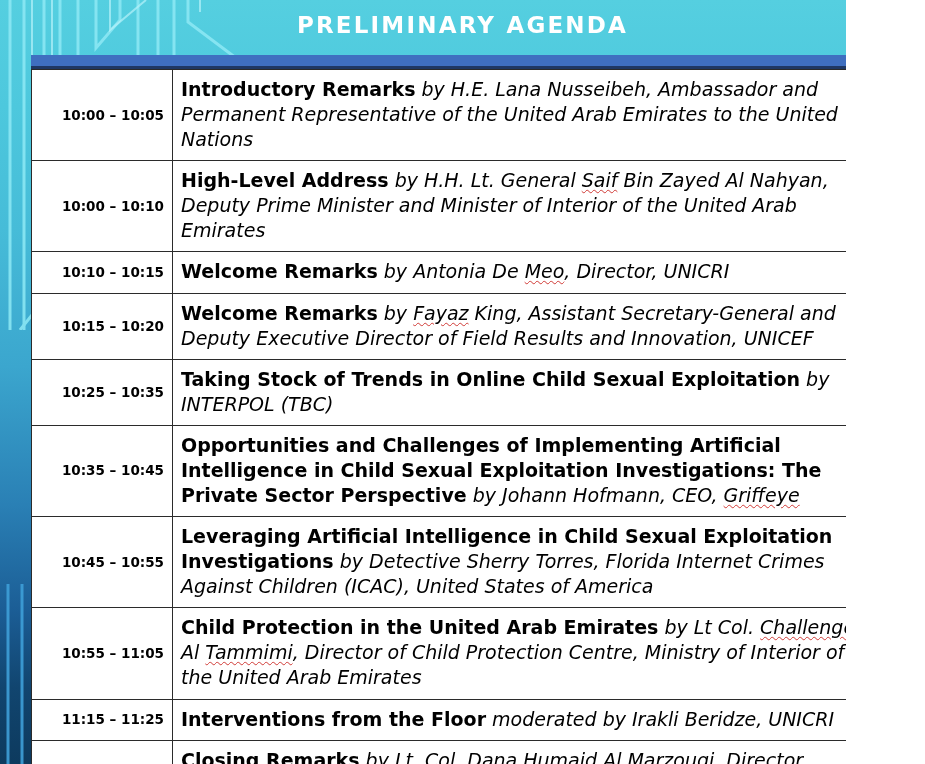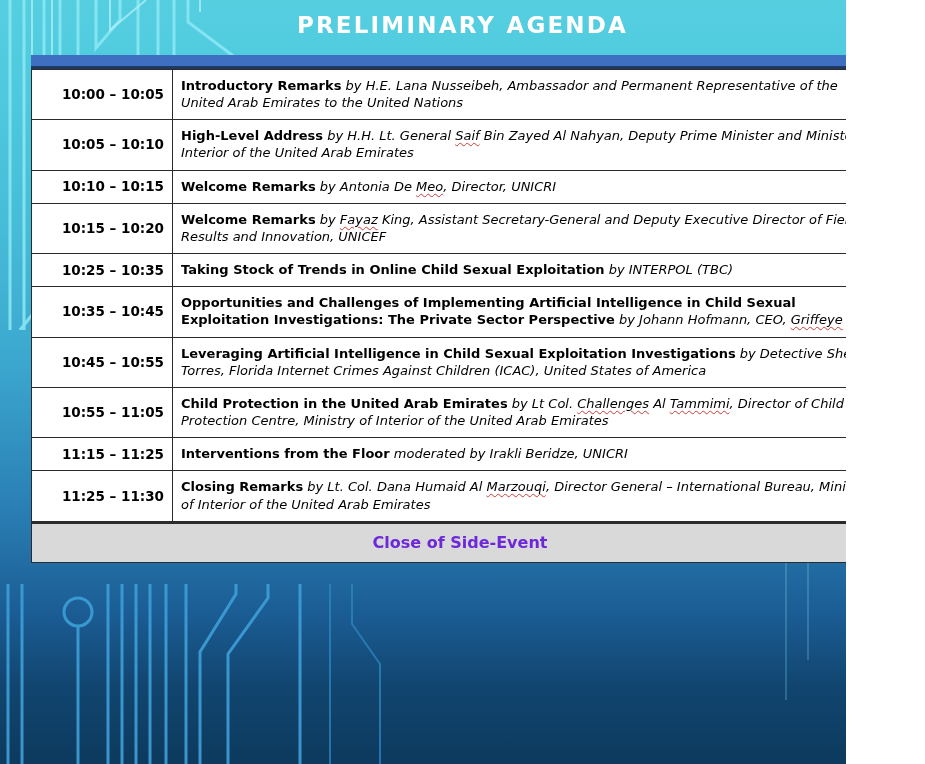--- a/index.html
+++ b/index.html
@@ -80,21 +80,21 @@
     width: 124px;
     font-size: 13.5px;
     font-weight: bold;
     text-align: right;
     padding-left: 12px;
     white-space: nowrap;
     font-family: "DejaVu Sans", sans-serif;
   }
 
   td.desc {
-    font-size: 13px;
+    font-size: 19px;
     line-height: 1.32;
     padding-left: 11px;
     padding-right: 6px;
     font-family: "DejaVu Sans", sans-serif;
   }
 
   td.desc .t {
     font-weight: bold;
   }
   td.desc .d {
@@ -180,21 +180,21 @@
 
   <div id="agenda-wrap">
     <div id="header-bar"></div>
     <table id="agenda">
       <tbody id="agenda-body">
           <tr>
             <td class="time">10:00 – 10:05</td>
             <td class="desc"><span class="t">Introductory Remarks</span><span class="d"> by H.E. Lana Nusseibeh, Ambassador and Permanent Representative of the United Arab Emirates to the United Nations</span></td>
           </tr>
           <tr>
-            <td class="time">10:05 – 10:10</td>
+            <td class="time">10:00 – 10:10</td>
             <td class="desc"><span class="t">High-Level Address</span><span class="d"> by H.H. Lt. General <span class="sp">Saif</span> Bin Zayed Al Nahyan, Deputy Prime Minister and Minister of Interior of the United Arab Emirates</span></td>
           </tr>
           <tr>
             <td class="time">10:10 – 10:15</td>
             <td class="desc"><span class="t">Welcome Remarks</span><span class="d"> by Antonia De <span class="sp">Meo</span>, Director, UNICRI</span></td>
           </tr>
           <tr>
             <td class="time">10:15 – 10:20</td>
             <td class="desc"><span class="t">Welcome Remarks</span><span class="d"> by <span class="sp">Fayaz</span> King, Assistant Secretary-General and Deputy Executive Director of Field Results and Innovation, UNICEF</span></td>
           </tr>

